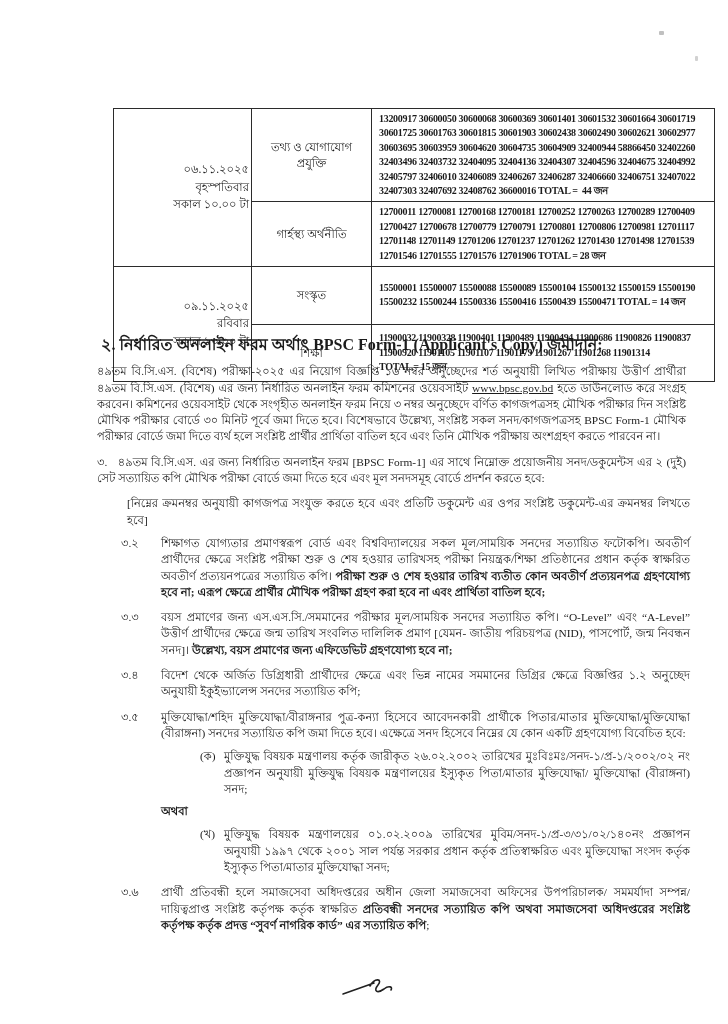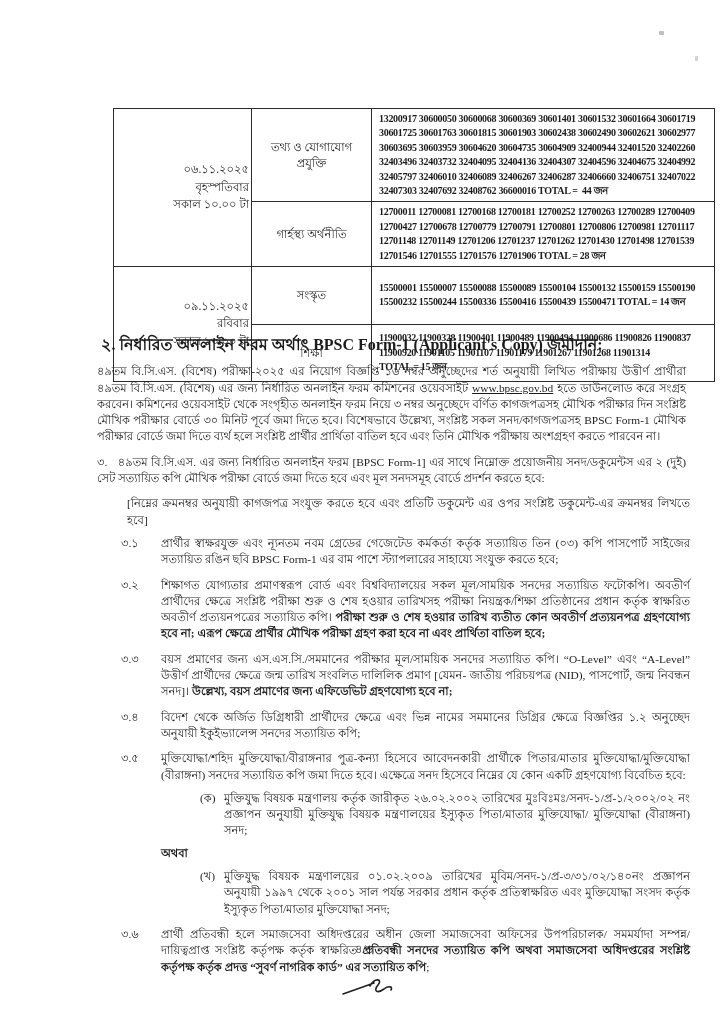--- a/index.html
+++ b/index.html
@@ -56,21 +56,21 @@
         <tr>
           <td class="date-cell" rowspan="2">
             <div>০৬.১১.২০২৫</div>
             <div>বৃহস্পতিবার</div>
             <div>সকাল ১০.০০ টা</div>
           </td>
           <td class="subject-cell">তথ্য ও যোগাযোগ প্রযুক্তি</td>
           <td class="numbers-cell">
             <div class="num-line">13200917 30600050 30600068 30600369 30601401 30601532 30601664 30601719</div>
             <div class="num-line">30601725 30601763 30601815 30601903 30602438 30602490 30602621 30602977</div>
-            <div class="num-line">30603695 30603959 30604620 30604735 30604909 32400944 32401520 32402260</div>
+            <div class="num-line">30603695 30603959 30604620 30604735 30604909 32400944 58866450 32402260</div>
             <div class="num-line">32403496 32403732 32404095 32404136 32404307 32404596 32404675 32404992</div>
             <div class="num-line">32405797 32406010 32406089 32406267 32406287 32406660 32406751 32407022</div>
             <div class="num-line">32407303 32407692 32408762 36600016 TOTAL =  44 জন</div>
           </td>
         </tr>
         <tr>
           <td class="subject-cell">গার্হস্থ্য অর্থনীতি</td>
           <td class="numbers-cell">
             <div class="num-line">12700011 12700081 12700168 12700181 12700252 12700263 12700289 12700409</div>
             <div class="num-line">12700427 12700678 12700779 12700791 12700801 12700806 12700981 12701117</div>
@@ -104,24 +104,20 @@
   <div class="text-flow">
 
     <div class="section-heading">২. নির্ধারিত অনলাইন ফরম অর্থাৎ BPSC Form-1 (Applicant's Copy) জমাদান:</div>
 
     <p class="para"><span>৪৯তম বি.সি.এস. (বিশেষ) পরীক্ষা-২০২৫ এর নিয়োগ বিজ্ঞপ্তি ১৬ নম্বর অনুচ্ছেদের শর্ত অনুযায়ী লিখিত পরীক্ষায় উত্তীর্ণ প্রার্থীরা ৪৯তম বি.সি.এস. (বিশেষ) এর জন্য নির্ধারিত অনলাইন ফরম কমিশনের ওয়েবসাইট </span><span class="u">www.bpsc.gov.bd</span><span> হতে ডাউনলোড করে সংগ্রহ করবেন। কমিশনের ওয়েবসাইট থেকে সংগৃহীত অনলাইন ফরম নিয়ে ৩ নম্বর অনুচ্ছেদে বর্ণিত কাগজপত্রসহ মৌখিক পরীক্ষার দিন সংশ্লিষ্ট মৌখিক পরীক্ষার বোর্ডে ৩০ মিনিট পূর্বে জমা দিতে হবে। বিশেষভাবে উল্লেখ্য, সংশ্লিষ্ট সকল সনদ/কাগজপত্রসহ BPSC Form-1 মৌখিক পরীক্ষার বোর্ডে জমা দিতে ব্যর্থ হলে সংশ্লিষ্ট প্রার্থীর প্রার্থিতা বাতিল হবে এবং তিনি মৌখিক পরীক্ষায় অংশগ্রহণ করতে পারবেন না।</span></p>
 
     <p class="para"><span>৩.&nbsp;&nbsp;&nbsp;৪৯তম বি.সি.এস. এর জন্য নির্ধারিত অনলাইন ফরম [BPSC Form-1] এর সাথে নিম্নোক্ত প্রয়োজনীয় সনদ/ডকুমেন্টস এর ২ (দুই) সেট সত্যায়িত কপি মৌখিক পরীক্ষা বোর্ডে জমা দিতে হবে এবং মূল সনদসমূহ বোর্ডে প্রদর্শন করতে হবে:</span></p>
 
     <p class="para note"><span>[নিম্নের ক্রমনম্বর অনুযায়ী কাগজপত্র সংযুক্ত করতে হবে এবং প্রতিটি ডকুমেন্ট এর ওপর সংশ্লিষ্ট ডকুমেন্ট-এর ক্রমনম্বর লিখতে হবে]</span></p>
 
-    <div class="item">
-      <span class="item-no">৩.১</span>
-      <div class="item-body"><span>প্রার্থীর স্বাক্ষরযুক্ত এবং ন্যূনতম নবম গ্রেডের গেজেটেড কর্মকর্তা কর্তৃক সত্যায়িত তিন (০৩) কপি পাসপোর্ট সাইজের সত্যায়িত রঙিন ছবি BPSC Form-1 এর বাম পাশে স্ট্যাপলারের সাহায্যে সংযুক্ত করতে হবে;</span></div>
-    </div>
 
     <div class="item">
       <span class="item-no">৩.২</span>
       <div class="item-body"><span>শিক্ষাগত যোগ্যতার প্রমাণস্বরূপ বোর্ড এবং বিশ্ববিদ্যালয়ের সকল মূল/সাময়িক সনদের সত্যায়িত ফটোকপি। অবতীর্ণ প্রার্থীদের ক্ষেত্রে সংশ্লিষ্ট পরীক্ষা শুরু ও শেষ হওয়ার তারিখসহ পরীক্ষা নিয়ন্ত্রক/শিক্ষা প্রতিষ্ঠানের প্রধান কর্তৃক স্বাক্ষরিত অবতীর্ণ প্রত্যয়নপত্রের সত্যায়িত কপি। </span><span class="b">পরীক্ষা শুরু ও শেষ হওয়ার তারিখ ব্যতীত কোন অবতীর্ণ প্রত্যয়নপত্র গ্রহণযোগ্য হবে না; এরূপ ক্ষেত্রে প্রার্থীর মৌখিক পরীক্ষা গ্রহণ করা হবে না এবং প্রার্থিতা বাতিল হবে;</span></div>
     </div>
 
     <div class="item">
       <span class="item-no">৩.৩</span>
       <div class="item-body"><span>বয়স প্রমাণের জন্য এস.এস.সি./সমমানের পরীক্ষার মূল/সাময়িক সনদের সত্যায়িত কপি। “O-Level” এবং “A-Level” উত্তীর্ণ প্রার্থীদের ক্ষেত্রে জন্ম তারিখ সংবলিত দালিলিক প্রমাণ [যেমন- জাতীয় পরিচয়পত্র (NID), পাসপোর্ট, জন্ম নিবন্ধন সনদ]। </span><span class="b">উল্লেখ্য, বয়স প্রমাণের জন্য এফিডেভিট গ্রহণযোগ্য হবে না;</span></div>
     </div>
@@ -147,21 +143,20 @@
       </div>
     </div>
 
     <div class="item">
       <span class="item-no">৩.৬</span>
       <div class="item-body"><span>প্রার্থী প্রতিবন্ধী হলে সমাজসেবা অধিদপ্তরের অধীন জেলা সমাজসেবা অফিসের উপপরিচালক/ সমমর্যাদা সম্পন্ন/দায়িত্বপ্রাপ্ত সংশ্লিষ্ট কর্তৃপক্ষ কর্তৃক স্বাক্ষরিত </span><span class="b">প্রতিবন্ধী সনদের সত্যায়িত কপি অথবা সমাজসেবা অধিদপ্তরের সংশ্লিষ্ট কর্তৃপক্ষ কর্তৃক প্রদত্ত “সুবর্ণ নাগরিক কার্ড” এর সত্যায়িত কপি</span><span>;</span></div>
     </div>
 
   </div>
 
-  <div class="page-number">৪/৬</div>
 
   <div class="signature">
     <svg width="70" height="34" viewBox="0 0 70 34">
       <path d="M3 26 L34 15 M30 18 c5 -9 13 -7 8 -1 c-5 6 -1 9 6 4 c5 -4 9 -2 7 1" fill="none" stroke="#222222" stroke-width="1.6" stroke-linecap="round"></path>
     </svg>
   </div>
 
 </div>
 
 </body></html>

